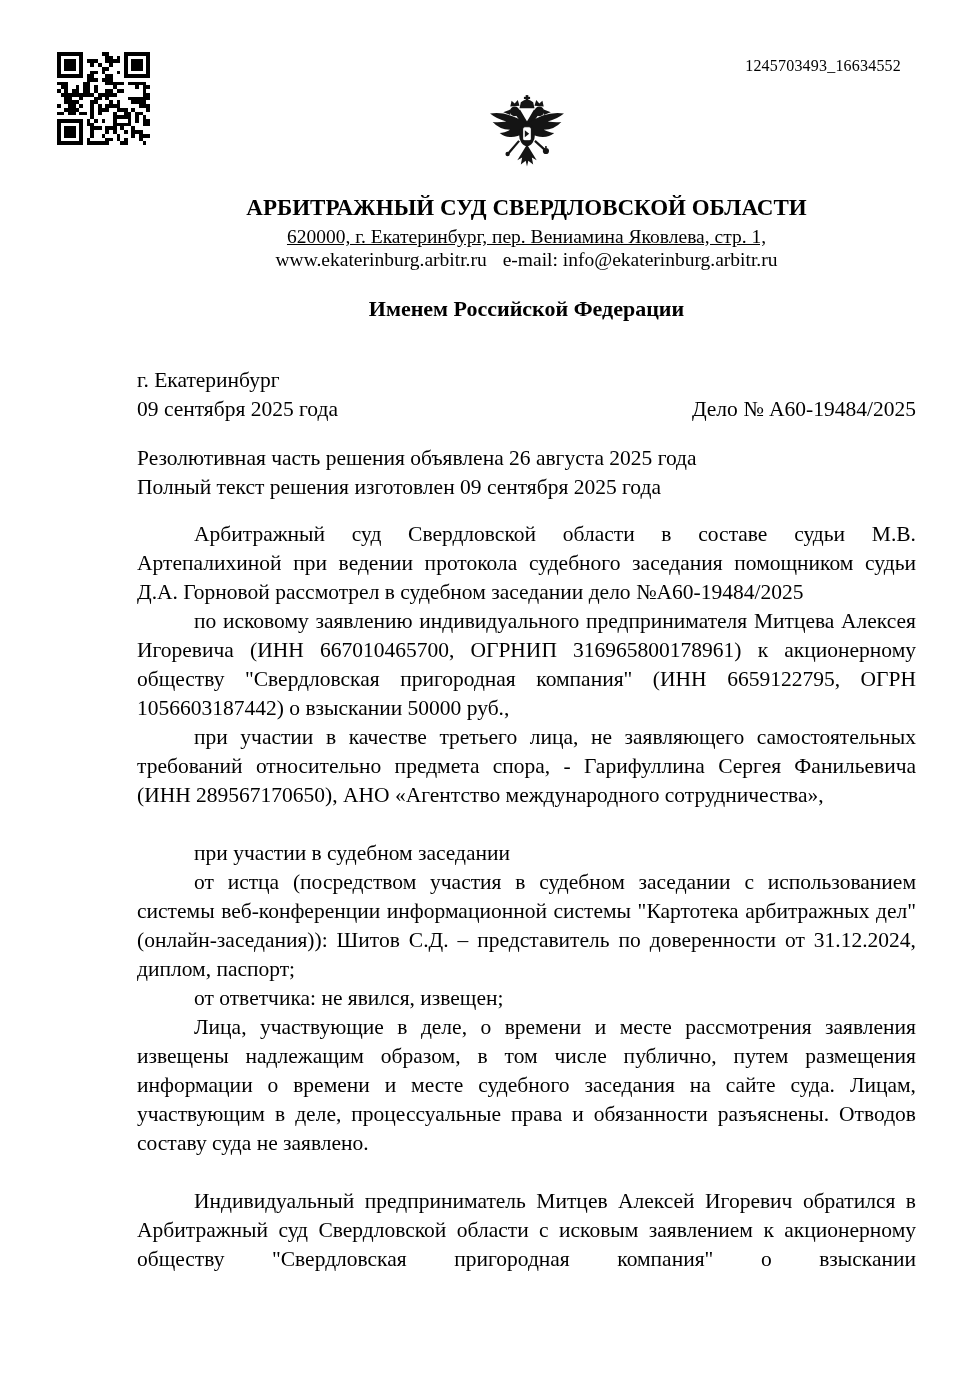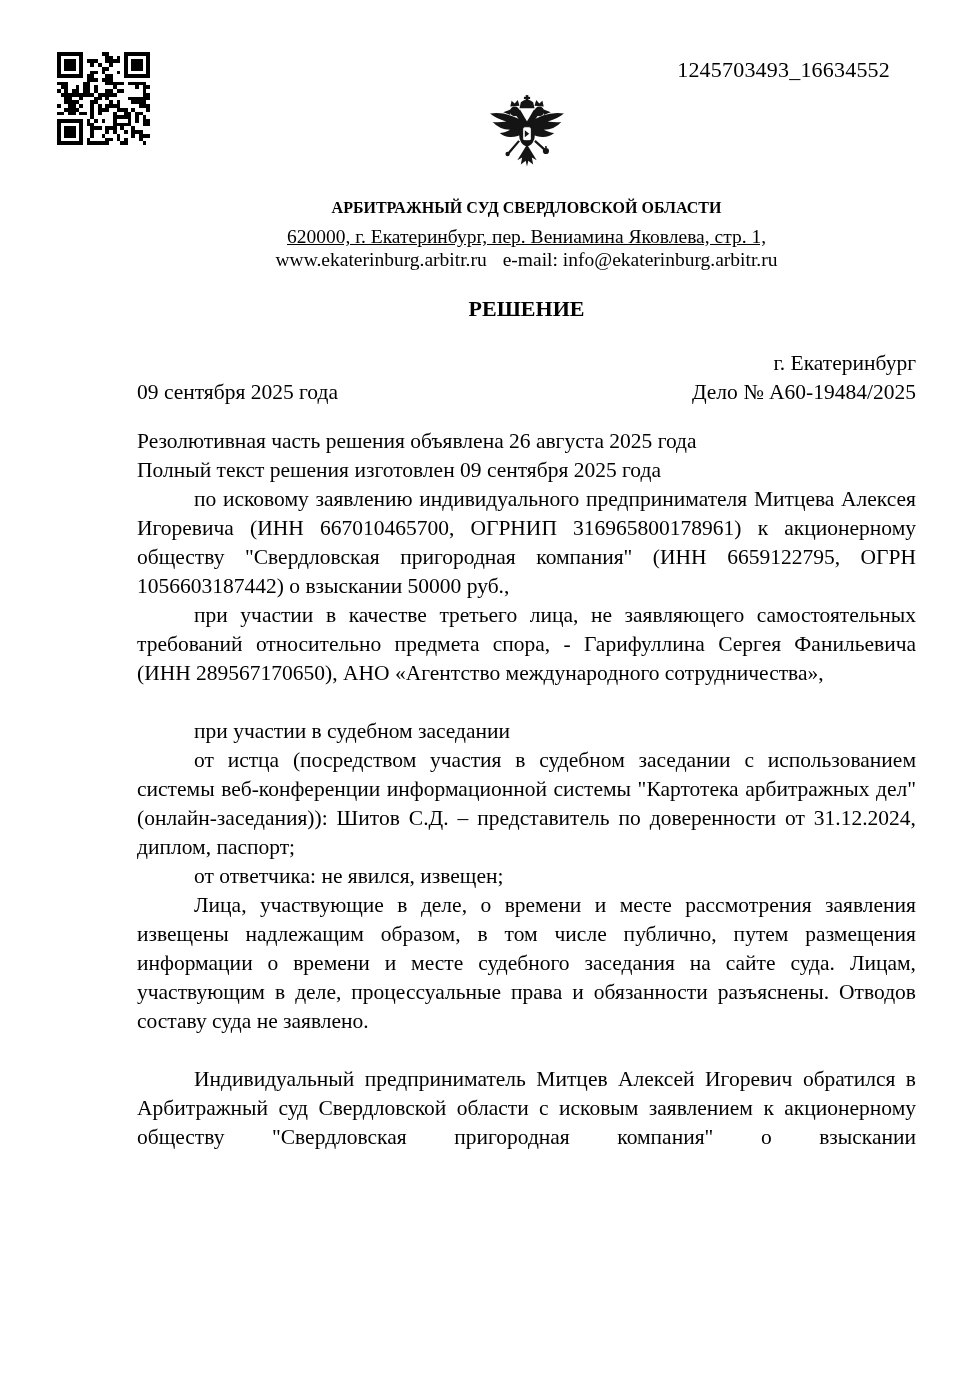--- a/index.html
+++ b/index.html
@@ -7,30 +7,30 @@
     position:relative;
     width:967px;height:1374px;
     background:#ffffff;
     color:#000;
     font-family:"Liberation Serif","DejaVu Serif",serif;
     overflow:hidden;
     margin:0 auto;
   }
   .qr{position:absolute;left:57px;top:52px;width:93px;height:93px;}
   .qr svg{display:block;width:100%;height:100%;}
-  .doc-id{position:absolute;top:57px;right:77px;font-size:22px;letter-spacing:.2px;}
+  .doc-id{position:absolute;top:57px;right:66px;font-size:16px;letter-spacing:.2px;}
   .content{position:absolute;left:137px;top:0;width:779px;}
   .emblem{display:block;margin:95px auto 0;width:88px;height:97px;}
-  .court-name{text-align:center;font-weight:bold;font-size:16px;line-height:26px;margin-top:3px;}
+  .court-name{text-align:center;font-weight:bold;font-size:23px;line-height:26px;margin-top:3px;}
   .address{text-align:center;font-size:19.5px;line-height:23px;margin-top:4px;text-decoration:underline;}
   .contacts{text-align:center;font-size:19.5px;line-height:23px;}
   .contacts .sep{display:inline-block;width:16px;}
   .title-block{margin-top:24px;text-align:center;font-weight:bold;font-size:22px;line-height:27px;}
   .meta{font-size:21.5px;line-height:29px;}
-  .city{margin-top:27px;text-align:right;}
+  .city{margin-top:44px;}
   .date-row{display:flex;justify-content:space-between;}
   .res-block{margin-top:20px;}
   p.para{
     margin:0;
     font-size:21.5px;line-height:29px;
     text-align:justify;
     text-indent:57px;
   }
   p.first{margin-top:18px;}
   p.gap-above{margin-top:29px;}
@@ -298,33 +298,34 @@
       </g>
     </svg>
 
     <div class="court-name">АРБИТРАЖНЫЙ СУД СВЕРДЛОВСКОЙ ОБЛАСТИ</div>
     <div class="address">620000, г. Екатеринбург, пер. Вениамина Яковлева, стр. 1,</div>
     <div class="contacts">
       <span>www.ekaterinburg.arbitr.ru</span><span class="sep"></span><span>e-mail: info@ekaterinburg.arbitr.ru</span>
     </div>
 
     <div class="title-block">
-      <div>РЕШЕНИЕ</div>
+      <div>Именем Российской Федерации</div>
     </div>
 
     <div class="meta city">г. Екатеринбург</div>
     <div class="meta date-row">
       <span>09 сентября 2025 года</span>
       <span>Дело № А60-19484/2025</span>
     </div>
     <div class="meta res-block">
       <div>Резолютивная часть решения объявлена 26 августа 2025 года</div>
       <div>Полный текст решения изготовлен 09 сентября 2025 года</div>
     </div>
 
+    <p class="para first">Арбитражный суд Свердловской области в составе судьи М.В. Артепалихиной при ведении протокола судебного заседания помощником судьи Д.А. Горновой рассмотрел в судебном заседании дело №А60-19484/2025</p>
     <p class="para">по исковому заявлению индивидуального предпринимателя Митцева Алексея Игоревича (ИНН 667010465700, ОГРНИП 316965800178961) к акционерному обществу "Свердловская пригородная компания" (ИНН 6659122795, ОГРН 1056603187442) о взыскании 50000 руб.,</p>
     <p class="para">при участии в качестве третьего лица, не заявляющего самостоятельных требований относительно предмета спора, - Гарифуллина Сергея Фанильевича (ИНН 289567170650), АНО «Агентство международного сотрудничества»,</p>
     <p class="para gap-above">при участии в судебном заседании</p>
     <p class="para">от истца (посредством участия в судебном заседании с использованием системы веб-конференции информационной системы "Картотека арбитражных дел" (онлайн-заседания)): Шитов С.Д. – представитель по доверенности от 31.12.2024, диплом, паспорт;</p>
     <p class="para">от ответчика: не явился, извещен;</p>
     <p class="para">Лица, участвующие в деле, о времени и месте рассмотрения заявления извещены надлежащим образом, в том числе публично, путем размещения информации о времени и месте судебного заседания на сайте суда. Лицам, участвующим в деле, процессуальные права и обязанности разъяснены. Отводов составу суда не заявлено.</p>
     <p class="para gap-above justify-all">Индивидуальный предприниматель Митцев Алексей Игоревич обратился в Арбитражный суд Свердловской области с исковым заявлением к акционерному обществу "Свердловская пригородная компания" о взыскании</p>
 
   </div>
 </div>

